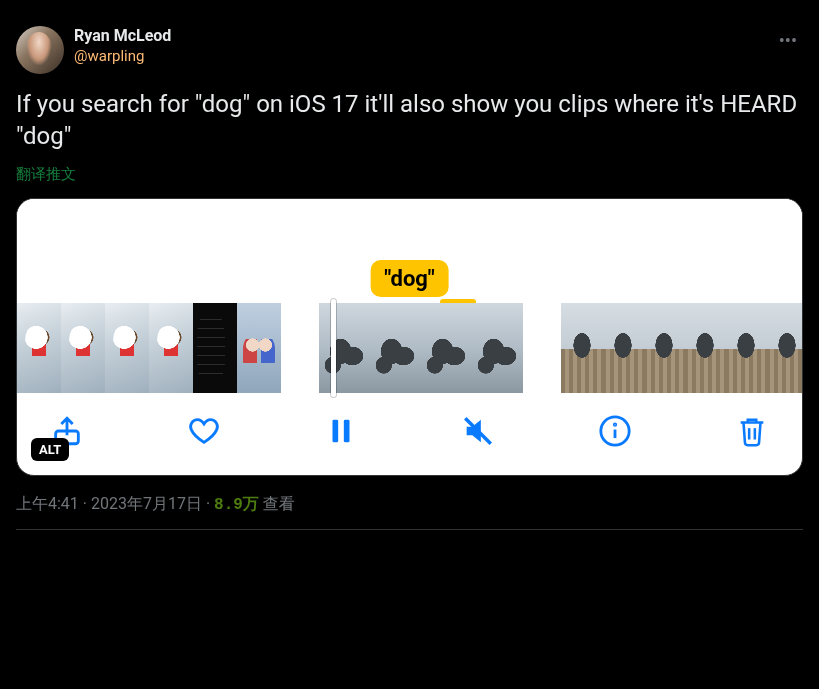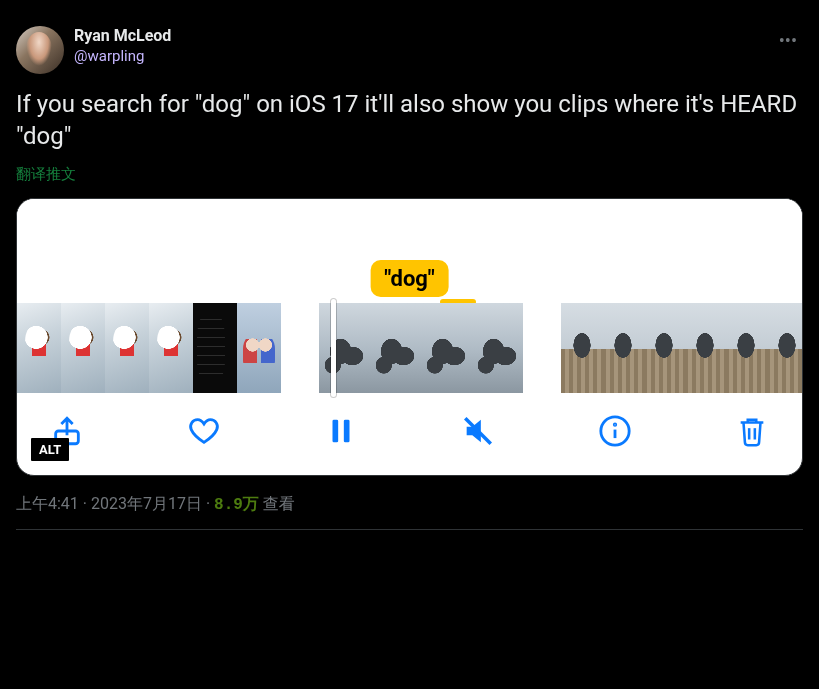--- a/index.html
+++ b/index.html
@@ -33,21 +33,21 @@
   .avatar::after {
     content: "";
     position: absolute;
     left: 10px; top: 6px;
     width: 26px; height: 34px;
     background: radial-gradient(ellipse at 50% 30%, #f0d7c6 0%, #c9987b 50%, transparent 70%);
     border-radius: 50% 50% 46% 46%;
   }
   .names { display: flex; flex-direction: column; line-height: 1.3; }
   .display-name { font-weight: 700; font-size: 16px; color: #e7e9ea; }
-  .handle { font-size: 15px; color: #c4b5fd; }
+  .handle { font-size: 15px; color: #fdba74; }
   .more-btn {
     position: absolute; right: 0; top: 0;
     color: #71767b; font-size: 18px; line-height: 1;
     padding: 6px; cursor: pointer;
   }
   .tweet-text {
     margin-top: 14px;
     font-size: 24px;
     line-height: 1.35;
     color: #e7e9ea;
@@ -181,21 +181,21 @@
   .tb-icon.pause svg rect { fill: #0a7aff; stroke: none; }
   .tb-icon.trash svg { stroke-width: 1.8; }
   .alt-badge {
     position: absolute;
     left: 14px; bottom: 14px;
     background: #000;
     color: #fff;
     font-size: 13px;
     font-weight: 700;
     padding: 4px 8px;
-    border-radius: 1px;
+    border-radius: 6px;
     cursor: pointer;
     z-index: 3;
   }
   .meta-line {
     margin-top: 18px;
     font-size: 16px;
     color: #71767b;
   }
   .meta-line .views-count { color: #4d7c0f; font-weight: 700; font-family: Liberation Mono, monospace; }
   .divider {

